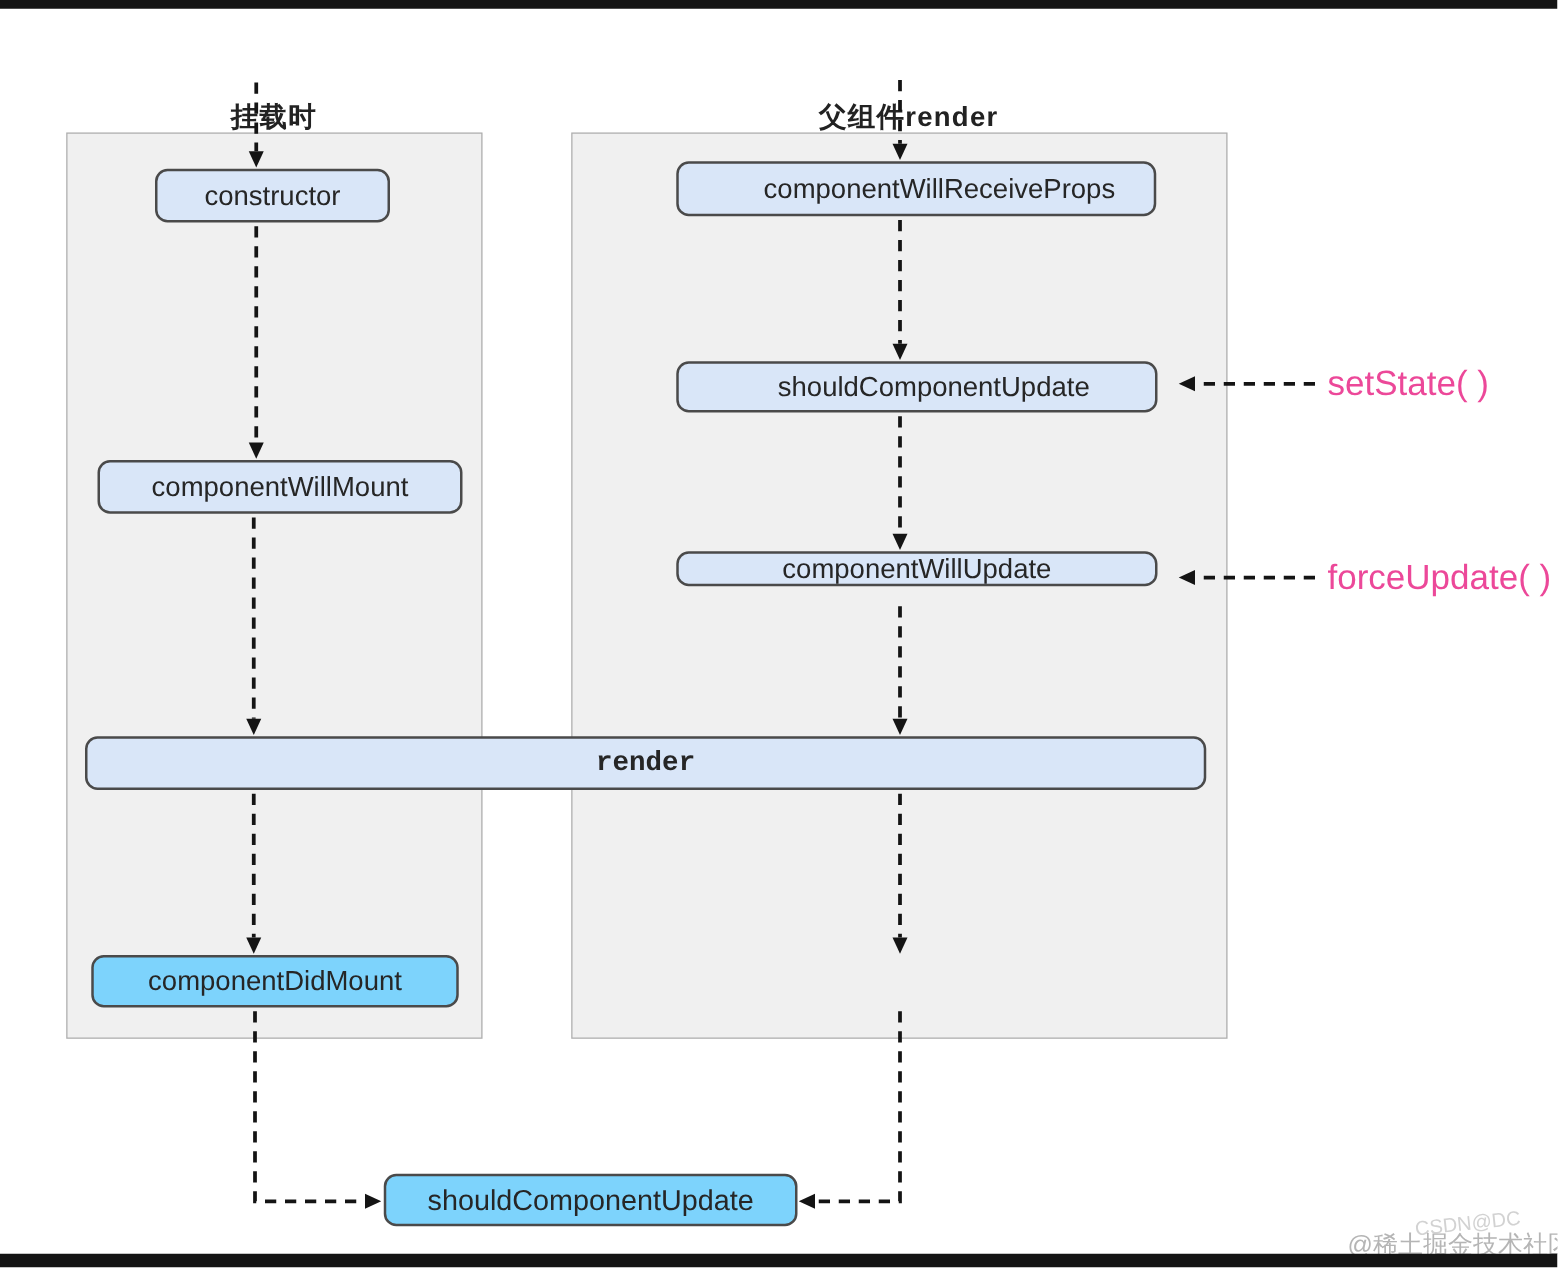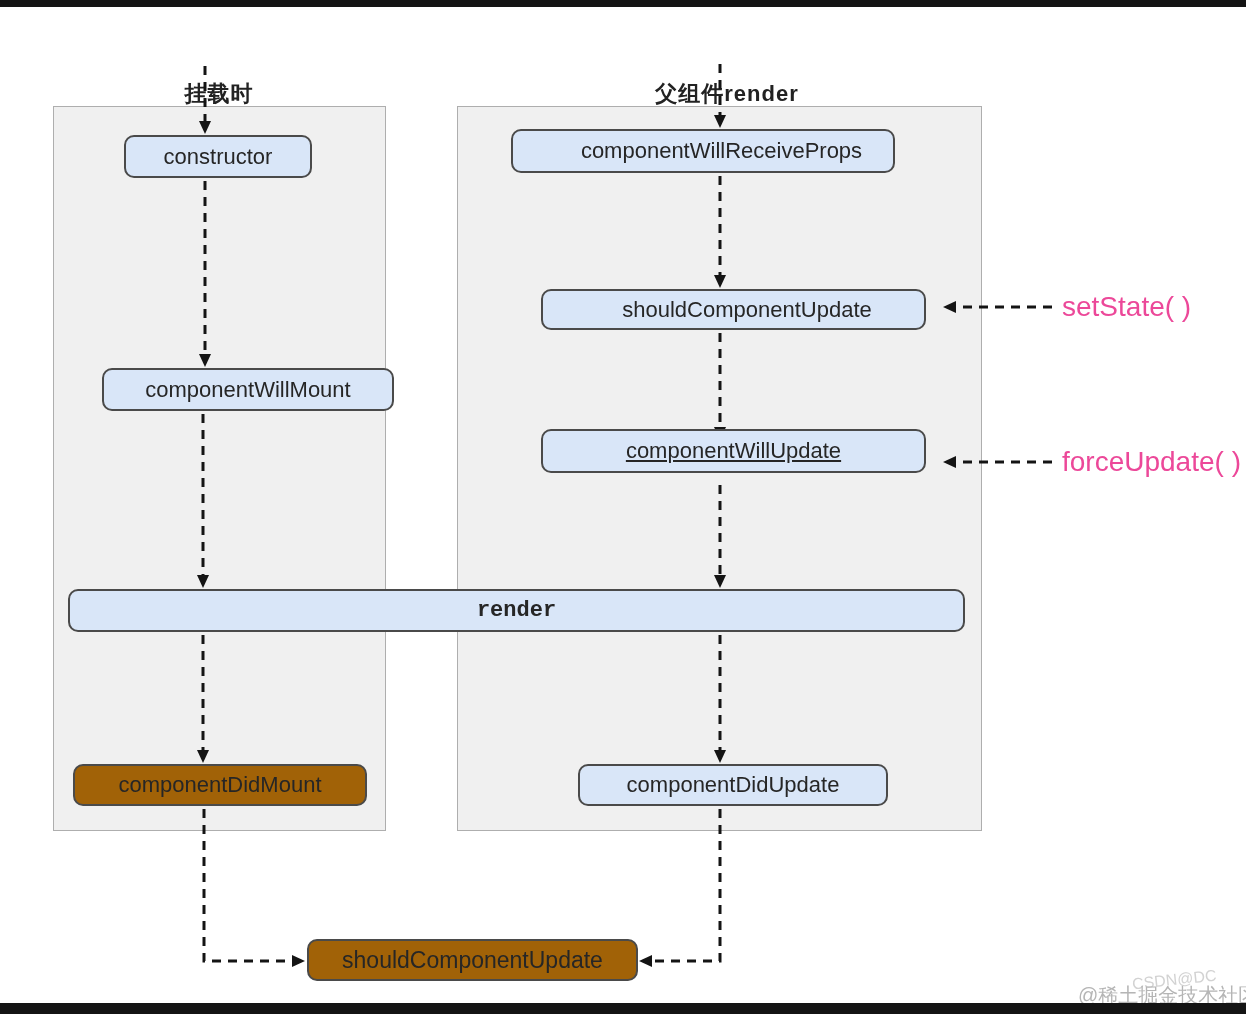--- a/index.html
+++ b/index.html
@@ -29,27 +29,27 @@
   }
   #left-panel { left: 53px; width: 333px; }
   #right-panel { left: 457px; width: 525px; }
 
   .node {
     position: absolute; border: 2.5px solid #4a4a4a; border-radius: 10px;
     background: #d9e6f8; color: #262626;
     display: flex; align-items: center; justify-content: center;
     font-size: 22px; white-space: nowrap;
   }
-  .node.green { background: #a16207; }
+  .node.green { background: #7dd3fc; }
 
   #node-constructor            { left: 124px; top: 135px; width: 188px; height: 43px; }
-  #node-will-mount             { left:  78px; top: 368px; width: 292px; height: 43px; margin-left: 24px; }
-  #node-will-receive-props     { left: 511px; top: 129px; width: 384px; height: 44px; padding-left: 37px; }
+  #node-will-mount             { left:  78px; top: 368px; width: 292px; height: 43px; }
+  #node-will-receive-props     { left: 541px; top: 129px; width: 384px; height: 44px; padding-left: 37px; }
   #node-should-update          { left: 541px; top: 289px; width: 385px; height: 41px; padding-left: 27px; }
-  #node-will-update            { left: 541px; top: 429px; width: 385px; height: 44px; text-decoration: underline; }
+  #node-will-update            { left: 541px; top: 441px; width: 385px; height: 28px; }
   #node-render                 { left:  68px; top: 589px; width: 897px; height: 43px; font-weight: bold; font-family: Liberation Mono, monospace; }
   #node-did-mount              { left:  73px; top: 764px; width: 294px; height: 42px; }
   #node-did-update             { left: 578px; top: 764px; width: 310px; height: 42px; }
   #node-will-unmount           { left: 307px; top: 939px; width: 331px; height: 42px; font-size: 23px; }
 
   .side-label {
     position: absolute; height: 34px; line-height: 34px;
     font-size: 28px; color: #ec4899; white-space: nowrap;
   }
   #set-state-label    { left: 1062px; top: 290px; }
@@ -121,21 +121,20 @@
     <polygon class="head" points="956,456 956,468 943,462"></polygon>
   </svg>
 
   <div id="node-constructor" class="node">constructor</div>
   <div id="node-will-mount" class="node">componentWillMount</div>
   <div id="node-will-receive-props" class="node">componentWillReceiveProps</div>
   <div id="node-should-update" class="node">shouldComponentUpdate</div>
   <div id="node-will-update" class="node">componentWillUpdate</div>
   <div id="node-render" class="node">render</div>
   <div id="node-did-mount" class="node green">componentDidMount</div>
-  <div id="node-did-update" class="node">componentDidUpdate</div>
   <div id="node-will-unmount" class="node green">shouldComponentUpdate</div>
 
   <div id="set-state-label" class="side-label">setState( )</div>
   <div id="force-update-label" class="side-label">forceUpdate( )</div>
 
   <div id="csdn-watermark" class="watermark">CSDN@DC</div>
   <div id="juejin-watermark" class="watermark">@稀土掘金技术社区</div>
 
   <div id="bottom-bar" class="black-bar"></div>
 </div>

